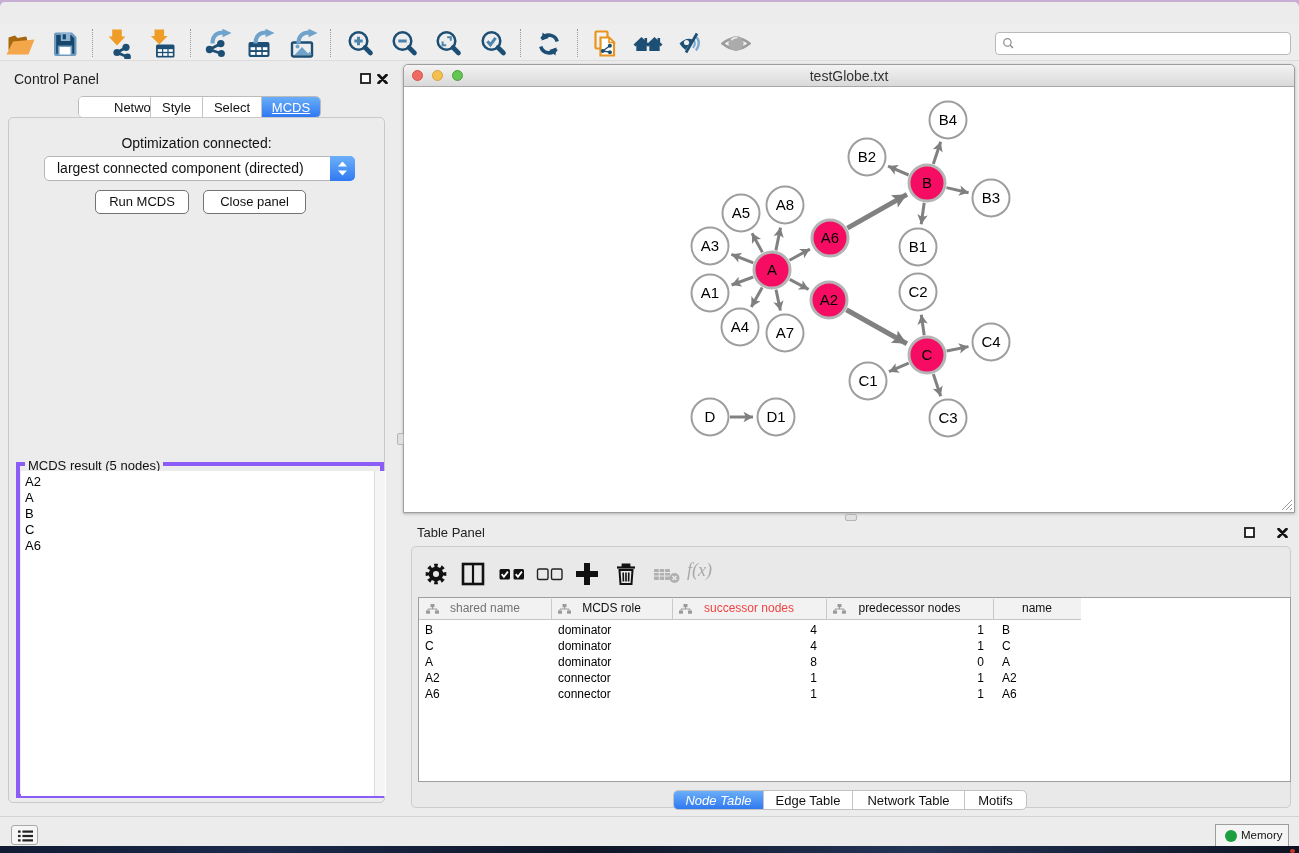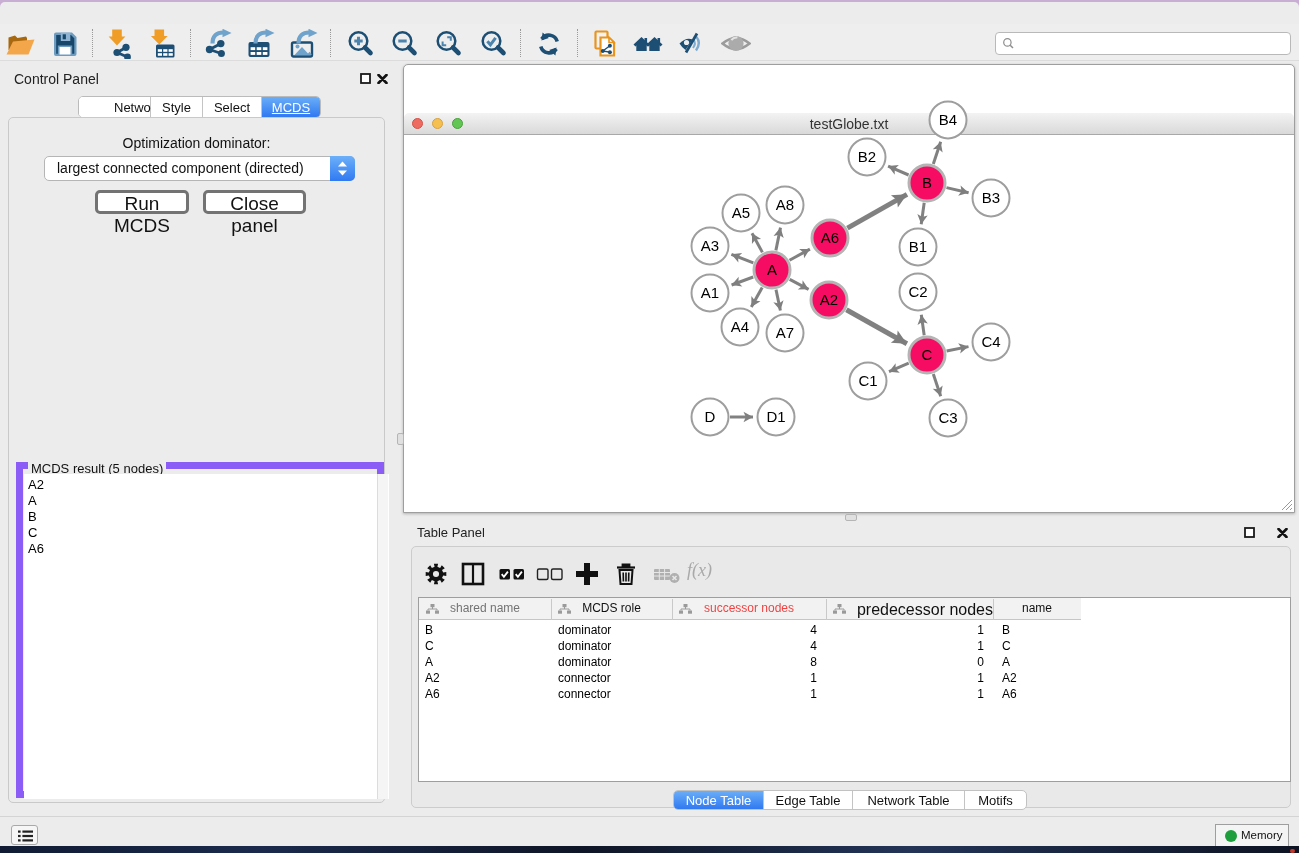--- a/index.html
+++ b/index.html
@@ -38,51 +38,51 @@
 .cp-tabs .tab.sel { background:linear-gradient(#6aaef8,#3079f1); color:#fff; }
 .cp-body { position:absolute; left:8px; top:56px; width:377px; height:686px;
   background:#ececec; border:1px solid #c9c9c9; border-radius:5px; }
 .opt-label { position:absolute; left:0; top:17px; width:100%; text-align:center;
   font-size:14px; color:#111; }
 .combo { position:absolute; left:35px; top:38px; width:311px; height:25px;
   background:#fff; border:1px solid #b5b5b5; border-radius:5px; font-size:14px;
   line-height:23px; text-align:left; padding-left:12px; color:#111; }
 .combo .stepper { position:absolute; right:-1px; top:-1px; width:25px; height:25px;
   background:linear-gradient(#6db0f9,#2f7af2); border-radius:0 5px 5px 0; }
-.btn { position:absolute; height:24px; background:#fff; border:3px solid #737373;
-  border-radius:5px; font-size:19px; text-align:center; line-height:22px; color:#111; }
+.btn { position:absolute; height:24px; background:#fff; border:1px solid #737373;
+  border-radius:5px; font-size:13px; text-align:center; line-height:22px; color:#111; }
 .fieldset { position:absolute; left:7px; top:344px; width:368px; height:336px;
-  border:7px solid #8b5cf6; }
+  border:4px solid #8b5cf6; }
 .fieldset .legend { position:absolute; left:5px; top:-8px; background:#ececec;
   padding:0 3px; font-size:13px; color:#111; }
 .listbox { position:absolute; left:1px; top:5px; width:365px; height:325px; background:#fff;
   font-size:13px; line-height:16px; padding:3px 0 0 4px; color:#000; }
 .listbox .sb { position:absolute; right:1px; top:0; width:11px; height:100%;
   background:#f5f5f5; border-left:1px solid #dcdcdc; }
 
 .netwin { position:absolute; left:403px; top:3px; width:892px; height:449px;
   background:#fff; border:1px solid #9e9e9e; border-radius:5px 5px 0 0;
   box-shadow:0 1px 3px rgba(0,0,0,.25); }
 .netwin .nt { position:absolute; left:0; top:0; width:100%; height:22px;
   background:linear-gradient(#f3f3f3,#d9d9d9); border-bottom:1px solid #a8a8a8;
-  border-radius:5px 5px 0 0;margin-top:48px; }
+  border-radius:5px 5px 0 0; }
 .netwin .nt .title { position:absolute; top:3px; width:100%; text-align:center;
   font-size:14px; color:#333; }
 
 .tp-title { position:absolute; left:417px; top:464px; font-size:13px; color:#222; }
 .tp-body { position:absolute; left:411px; top:485px; width:880px; height:262px;
   background:#e9e9e9; border:1px solid #cccccc; border-radius:5px; }
 .tp-toolbar { position:absolute; left:0; top:0; width:100%; height:46px; }
 .tbl { position:absolute; left:6px; top:50px; width:873px; height:185px;
   background:#fff; border:1px solid #9e9e9e; font-size:12px; }
 .bot-tabs { position:absolute; left:673px; top:729px; height:20px; display:flex;
   border:1px solid #c2c2c2; border-radius:5px; overflow:hidden; background:#fff; font-size:13px; }
 .bot-tabs .tab { text-align:center; line-height:19px; border-right:1px solid #c4c4c4; color:#111; }
 .bot-tabs .tab:last-child { border-right:none; }
-.bot-tabs .tab.sel { background:linear-gradient(#6aaef8,#3079f1); color:#fff; }
+.bot-tabs .tab.sel { background:linear-gradient(#6aaef8,#3079f1); color:#fff;font-style:italic; }
 
 .statusbar { position:absolute; left:0; top:814px; width:100%; height:30px;
   border-top:1px solid #d4d4d4; background:#ececec; }
 .listbtn { position:absolute; left:11px; top:8px; width:27px; height:20px;
   background:#f6f6f6; border:1px solid #a9a9a9; border-radius:3px; }
 .membtn { position:absolute; left:1215px; top:7px; width:74px; height:23px;
   background:#f4f4f4; border:1px solid #9e9e9e; font-size:11.5px; color:#111;
   line-height:21px; text-align:left; padding-left:25px; }
 .memdot { position:absolute; left:9px; top:5px; width:12px; height:12px;
   border-radius:50%; background:#1f9e3d; }
@@ -242,21 +242,21 @@
     <svg style="position:absolute;left:377px;top:13px;" width="11" height="10" viewBox="0 0 11 10">
         <path d="M1.5,1 L9.5,9 M9.5,1 L1.5,9" stroke="#111" stroke-width="2.6" stroke-linecap="round"></path>
       </svg>
     <div class="cp-tabs">
       <div class="tab" style="width:72px;padding-left:35px;">Network</div>
         <div class="tab" style="width:52px;">Style</div>
       <div class="tab" style="width:59px;">Select</div>
         <div class="tab sel" style="width:58px;">MCDS</div>
     </div>
     <div class="cp-body">
-      <div class="opt-label">Optimization dominator:</div>
+      <div class="opt-label">Optimization connected:</div>
       <div class="combo">largest connected component (directed)
         <div class="stepper"><svg viewBox="0 0 25 25" width="25" height="25">
               <path d="M8,10.5 L12.5,5.5 L17,10.5 Z" fill="#fff"></path>
               <path d="M8,14.5 L12.5,19.5 L17,14.5 Z" fill="#fff"></path>
             </svg></div>
       </div>
       <div class="btn" style="left:86px; top:72px; width:94px;">Run MCDS</div>
       <div class="btn" style="left:194px; top:72px; width:103px;">Close panel</div>
       <div class="fieldset">
         <div class="legend">MCDS result (5 nodes)</div>
@@ -428,21 +428,21 @@
           <svg style="position:absolute;left:260px;top:6px;" width="13" height="10" viewBox="0 0 13 10">
             <rect x="4.5" y="0" width="4" height="3.2" fill="#9a9a9a"></rect>
             <line x1="6.5" y1="3" x2="6.5" y2="5" stroke="#9a9a9a" stroke-width="1"></line>
             <line x1="2" y1="5" x2="11" y2="5" stroke="#9a9a9a" stroke-width="1"></line>
             <line x1="2" y1="5" x2="2" y2="6.5" stroke="#9a9a9a" stroke-width="1"></line>
             <line x1="11" y1="5" x2="11" y2="6.5" stroke="#9a9a9a" stroke-width="1"></line>
             <rect x="0" y="6.5" width="4" height="3.2" fill="#9a9a9a"></rect>
             <rect x="9" y="6.5" width="4" height="3.2" fill="#9a9a9a"></rect>
           </svg>
           <div style="position:absolute;left:407px;top:1px;width:1px;height:21px;background:#c9c9c9;"></div>
-          <div style="position:absolute;left:407px;top:3px;width:167px;text-align:right;font-size:16px;color:#111;">predecessor nodes</div>
+          <div style="position:absolute;left:407px;top:3px;width:167px;text-align:center;font-size:12px;color:#111;">predecessor nodes</div>
           <svg style="position:absolute;left:414px;top:6px;" width="13" height="10" viewBox="0 0 13 10">
             <rect x="4.5" y="0" width="4" height="3.2" fill="#9a9a9a"></rect>
             <line x1="6.5" y1="3" x2="6.5" y2="5" stroke="#9a9a9a" stroke-width="1"></line>
             <line x1="2" y1="5" x2="11" y2="5" stroke="#9a9a9a" stroke-width="1"></line>
             <line x1="2" y1="5" x2="2" y2="6.5" stroke="#9a9a9a" stroke-width="1"></line>
             <line x1="11" y1="5" x2="11" y2="6.5" stroke="#9a9a9a" stroke-width="1"></line>
             <rect x="0" y="6.5" width="4" height="3.2" fill="#9a9a9a"></rect>
             <rect x="9" y="6.5" width="4" height="3.2" fill="#9a9a9a"></rect>
           </svg>
           <div style="position:absolute;left:574px;top:1px;width:1px;height:21px;background:#c9c9c9;"></div>

